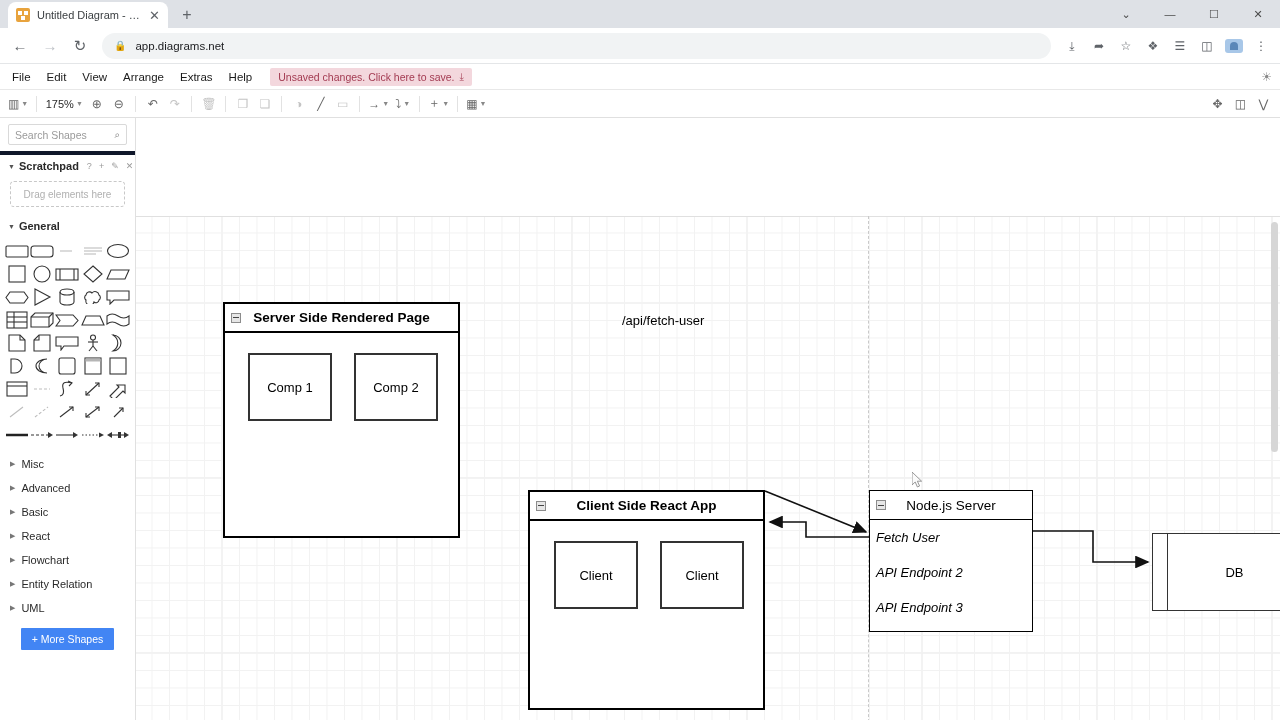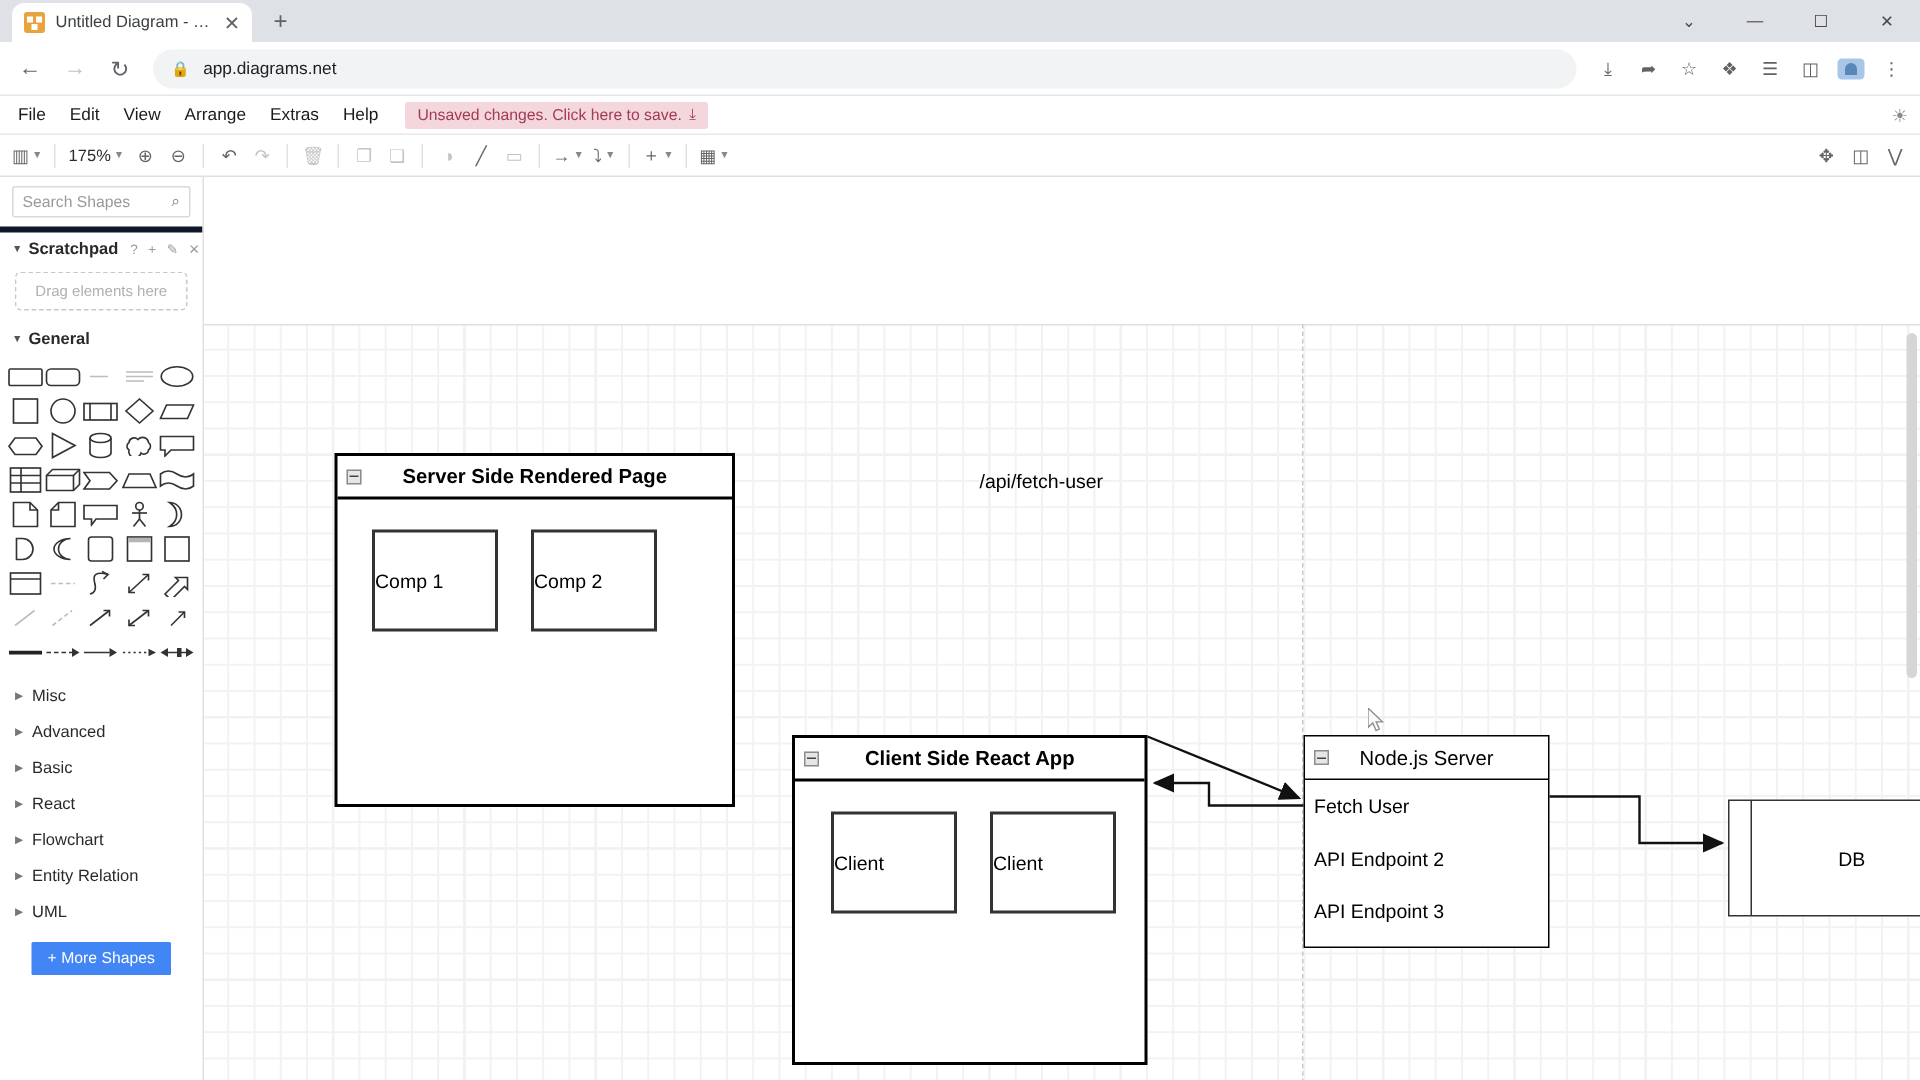--- a/index.html
+++ b/index.html
@@ -390,31 +390,33 @@
     width: 6px; height: 1px;
     background: #444;
   }
 
   .leaf {
     position: absolute;
     background: #ffffff;
     border: 2px solid #333;
     display: flex;
     align-items: center;
+    justify-content: center;
     font-size: 13px;
     color: #000;
   }
 
   .list-row {
     height: 35px;
     display: flex;
     align-items: center;
     padding-left: 6px;
     font-size: 13px;
     color: #000;
+    font-style: italic;
   }
 
   .db-node {
     position: absolute;
     background: #fff;
     border: 2px solid #333;
     display: flex;
     align-items: center;
   }
   .db-node .db-bar {
@@ -902,23 +904,23 @@
       <button class="more-shapes">+ More Shapes</button>
     </div>
   </div>
 
   <div class="canvas">
     <div class="page-area"></div>
     <div class="pagebreak-v"></div>
 
     <div class="diagram">
 
-      <div class="free-label" style="left:486px; top:195px;margin-left:31px;">/api/fetch-user</div>
-
-      <div class="node" style="left:87px; top:184px; width:267px; height:236px;">
+      <div class="free-label" style="left:486px; top:195px;">/api/fetch-user</div>
+
+      <div class="node" style="left:87px; top:184px; width:237px; height:236px;">
         <div class="node-title">
           <span class="collapse-ico"></span>
           <span>Server Side Rendered Page</span>
         </div>
         <div class="leaf" style="left:23px; top:49px; width:84px; height:68px;">
           <span>Comp 1</span>
         </div>
         <div class="leaf" style="left:129px; top:49px; width:84px; height:68px;">
           <span>Comp 2</span>
         </div>

